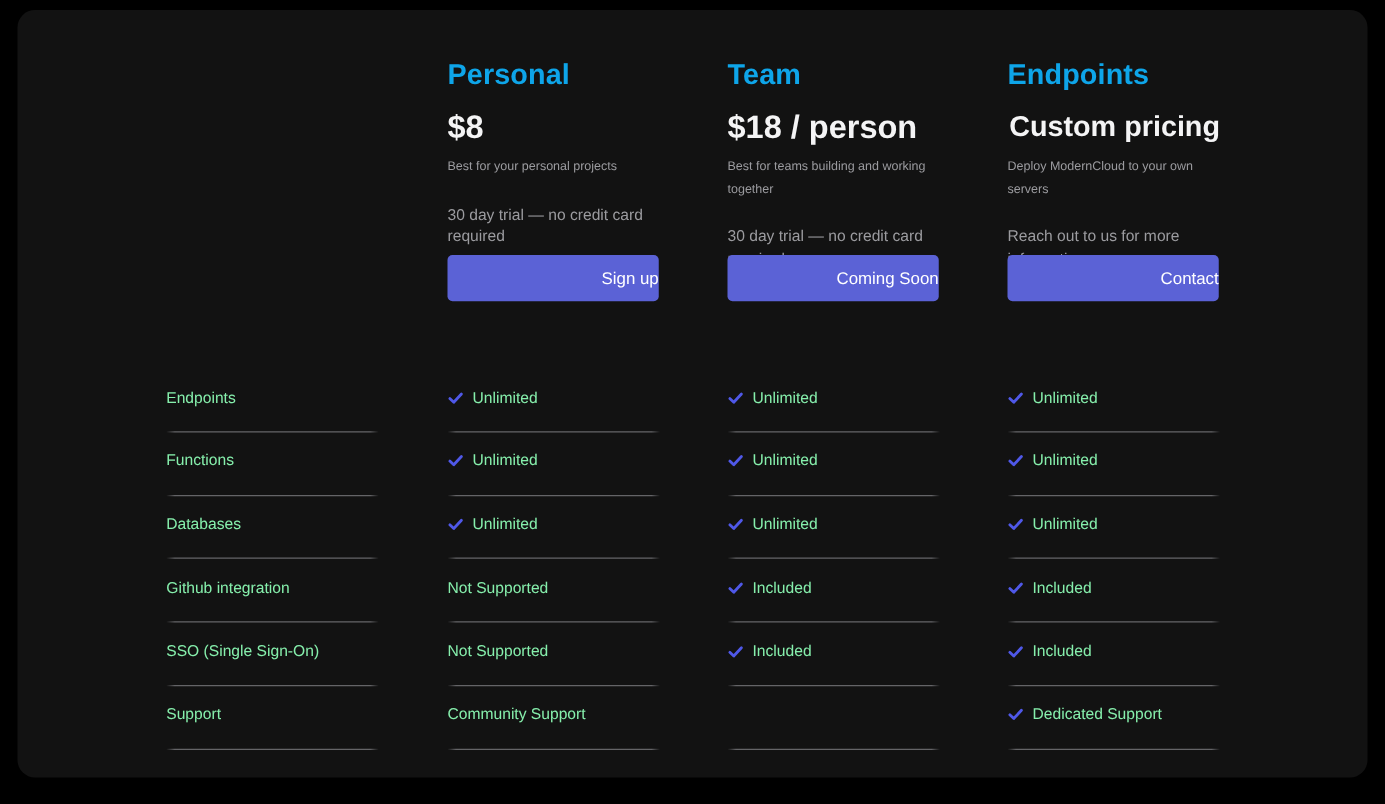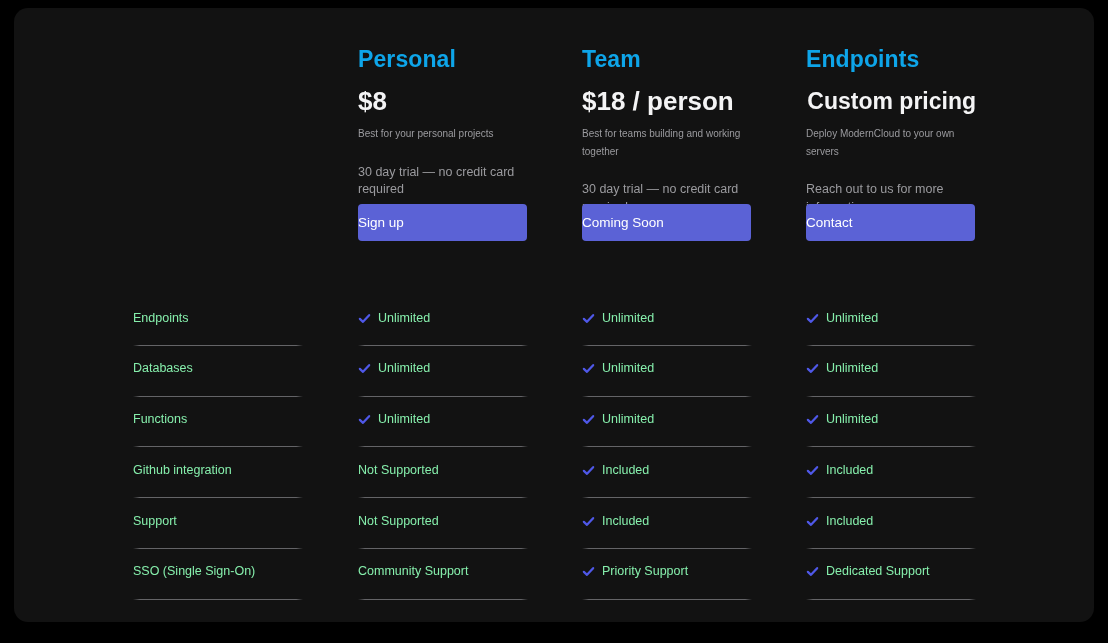--- a/index.html
+++ b/index.html
@@ -83,21 +83,21 @@
     position: absolute;
     top: 196px;
     width: 169px;
     height: 37px;
     background: #5b62d6;
     color: #ffffff;
     font-family: "Liberation Sans", sans-serif;
     font-size: 13.5px;
     font-weight: 400;
     line-height: 37px;
-    text-align: left;
+    text-align: right;
     border: none;
     border-radius: 4px;
     cursor: pointer;
     white-space: nowrap;
   }
 
   
   .rows { position: absolute; top: 296px; width: 170px; }
 
   .row {
@@ -155,45 +155,45 @@
     <div class="col col-label">
       <div class="rows">
           <div class="row">
             <div class="row-inner">
               <span class="row-text">Endpoints</span>
             </div>
             <div class="divider"></div>
           </div>
           <div class="row">
             <div class="row-inner">
+              <span class="row-text">Functions</span>
+            </div>
+            <div class="divider"></div>
+          </div>
+          <div class="row">
+            <div class="row-inner">
               <span class="row-text">Databases</span>
             </div>
             <div class="divider"></div>
           </div>
           <div class="row">
             <div class="row-inner">
-              <span class="row-text">Functions</span>
-            </div>
-            <div class="divider"></div>
-          </div>
-          <div class="row">
-            <div class="row-inner">
               <span class="row-text">Github integration</span>
             </div>
             <div class="divider"></div>
           </div>
           <div class="row">
             <div class="row-inner">
+              <span class="row-text">SSO (Single Sign-On)</span>
+            </div>
+            <div class="divider"></div>
+          </div>
+          <div class="row">
+            <div class="row-inner">
               <span class="row-text">Support</span>
-            </div>
-            <div class="divider"></div>
-          </div>
-          <div class="row">
-            <div class="row-inner">
-              <span class="row-text">SSO (Single Sign-On)</span>
             </div>
             <div class="divider"></div>
           </div>
         </div>
     </div>
 
     <div class="col col-0">
         <div class="plan-head">
           <div class="plan-name">Personal</div>
           <div class="plan-price">$8</div>
@@ -297,26 +297,20 @@
           <div class="row">
             <div class="row-inner">
               <svg class="check" viewBox="0 0 14 14">
                 <path d="M2 7.4 L5.4 10.6 L12 3.4"></path>
               </svg>
               <span class="row-text">Included</span>
             </div>
             <div class="divider"></div>
           </div>
           <div class="row">
-            <div class="row-inner">
-              <svg class="check" viewBox="0 0 14 14">
-                <path d="M2 7.4 L5.4 10.6 L12 3.4"></path>
-              </svg>
-              <span class="row-text">Priority Support</span>
-            </div>
             <div class="divider"></div>
           </div>
         </div>
       </div>
     <div class="col col-2">
         <div class="plan-head">
           <div class="plan-name">Endpoints</div>
           <div class="plan-price small">Custom pricing</div>
           <div class="plan-desc">Deploy ModernCloud to your own servers</div>
           <div class="plan-trial">Reach out to us for more information</div>

